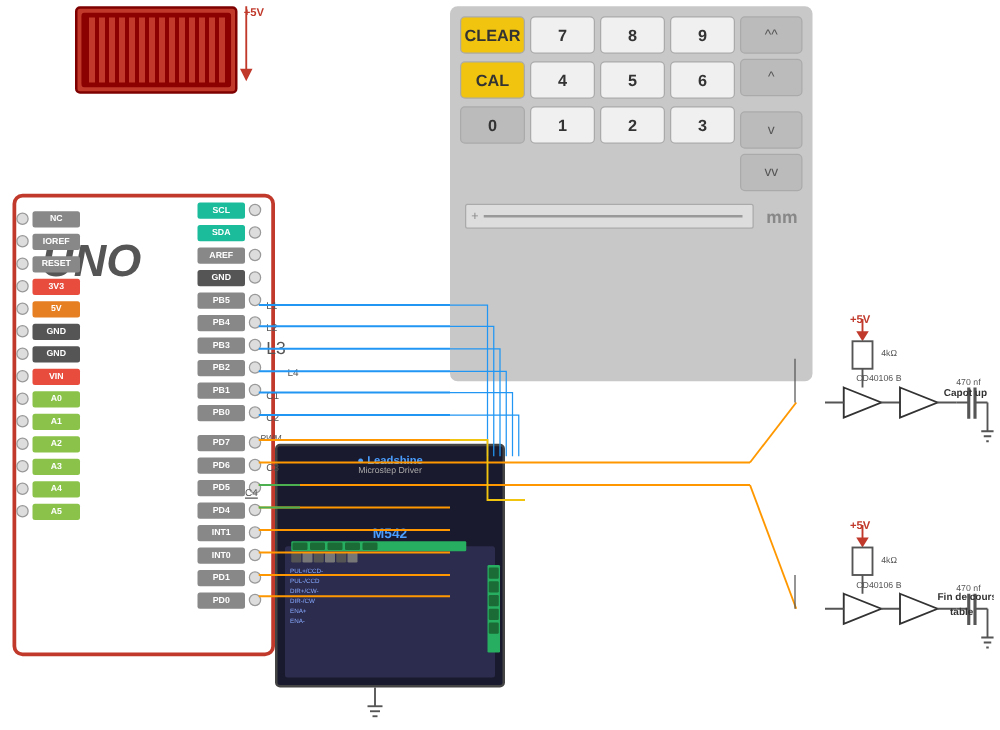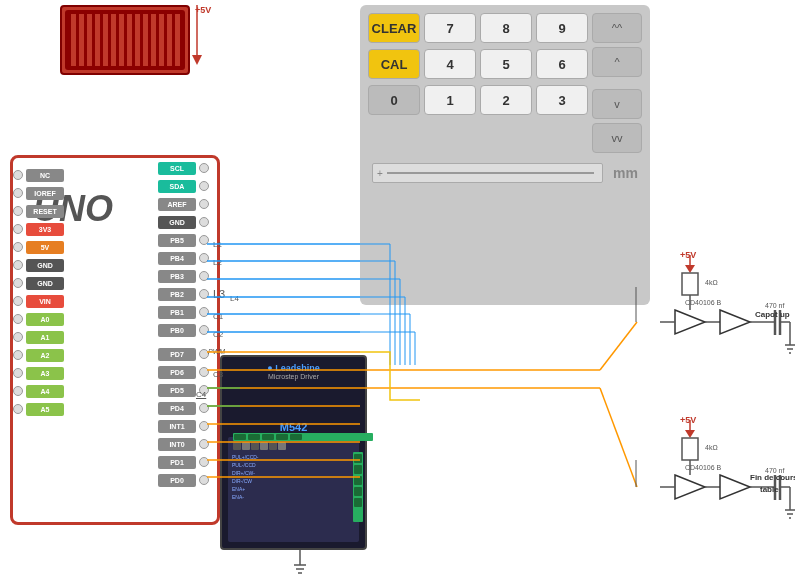--- a/index.html
+++ b/index.html
@@ -166,21 +166,21 @@
       display: flex;
       align-items: center;
       justify-content: center;
     }
 
     
     .leadshine-driver {
       position: absolute;
       top: 355px;
       left: 220px;
-      width: 147px;
+      width: 184px;
       height: 195px;
       background: #1a1a2e;
       border: 2px solid #444;
       border-radius: 4px;
       display: flex;
       flex-direction: column;
       align-items: center;
       padding: 6px;
     }
     .leadshine-logo {
@@ -482,21 +482,21 @@
         <div>DIR+/CW-</div>
         <div>DIR-/CW</div>
         <div>ENA+</div>
         <div>ENA-</div>
       </div>
     </div>
   </div>
 
   <div style="position:absolute;top:240px;left:213px;font-size:8px;color:#555;">L1</div>
   <div style="position:absolute;top:258px;left:213px;font-size:8px;color:#555;">L2</div>
-  <div style="position:absolute;top:288px;left:213px;font-size:11px;color:#555;text-align:center;">L3</div>
+  <div style="position:absolute;top:270px;left:213px;font-size:14px;color:#555;text-align:center;">L3</div>
   <div style="position:absolute;top:294px;left:230px;font-size:8px;color:#555;">L4</div>
   <div style="position:absolute;top:312px;left:213px;font-size:8px;color:#555;">C1</div>
   <div style="position:absolute;top:330px;left:213px;font-size:8px;color:#555;">C2</div>
   <div style="position:absolute;top:370px;left:213px;font-size:8px;color:#555;">C3</div>
   <div style="position:absolute;top:390px;left:196px;font-size:8px;color:#555;text-decoration:underline;">C4</div>
   <div style="position:absolute;top:348px;left:208px;font-size:7px;color:#555;font-style:italic;">PWM</div>
 
   <div style="position:absolute;top:255px;right:5px;width:165px;">
     
     <div style="position:absolute;top:-5px;left:50px;font-size:9px;color:#c0392b;font-weight:bold;">+5V</div>

